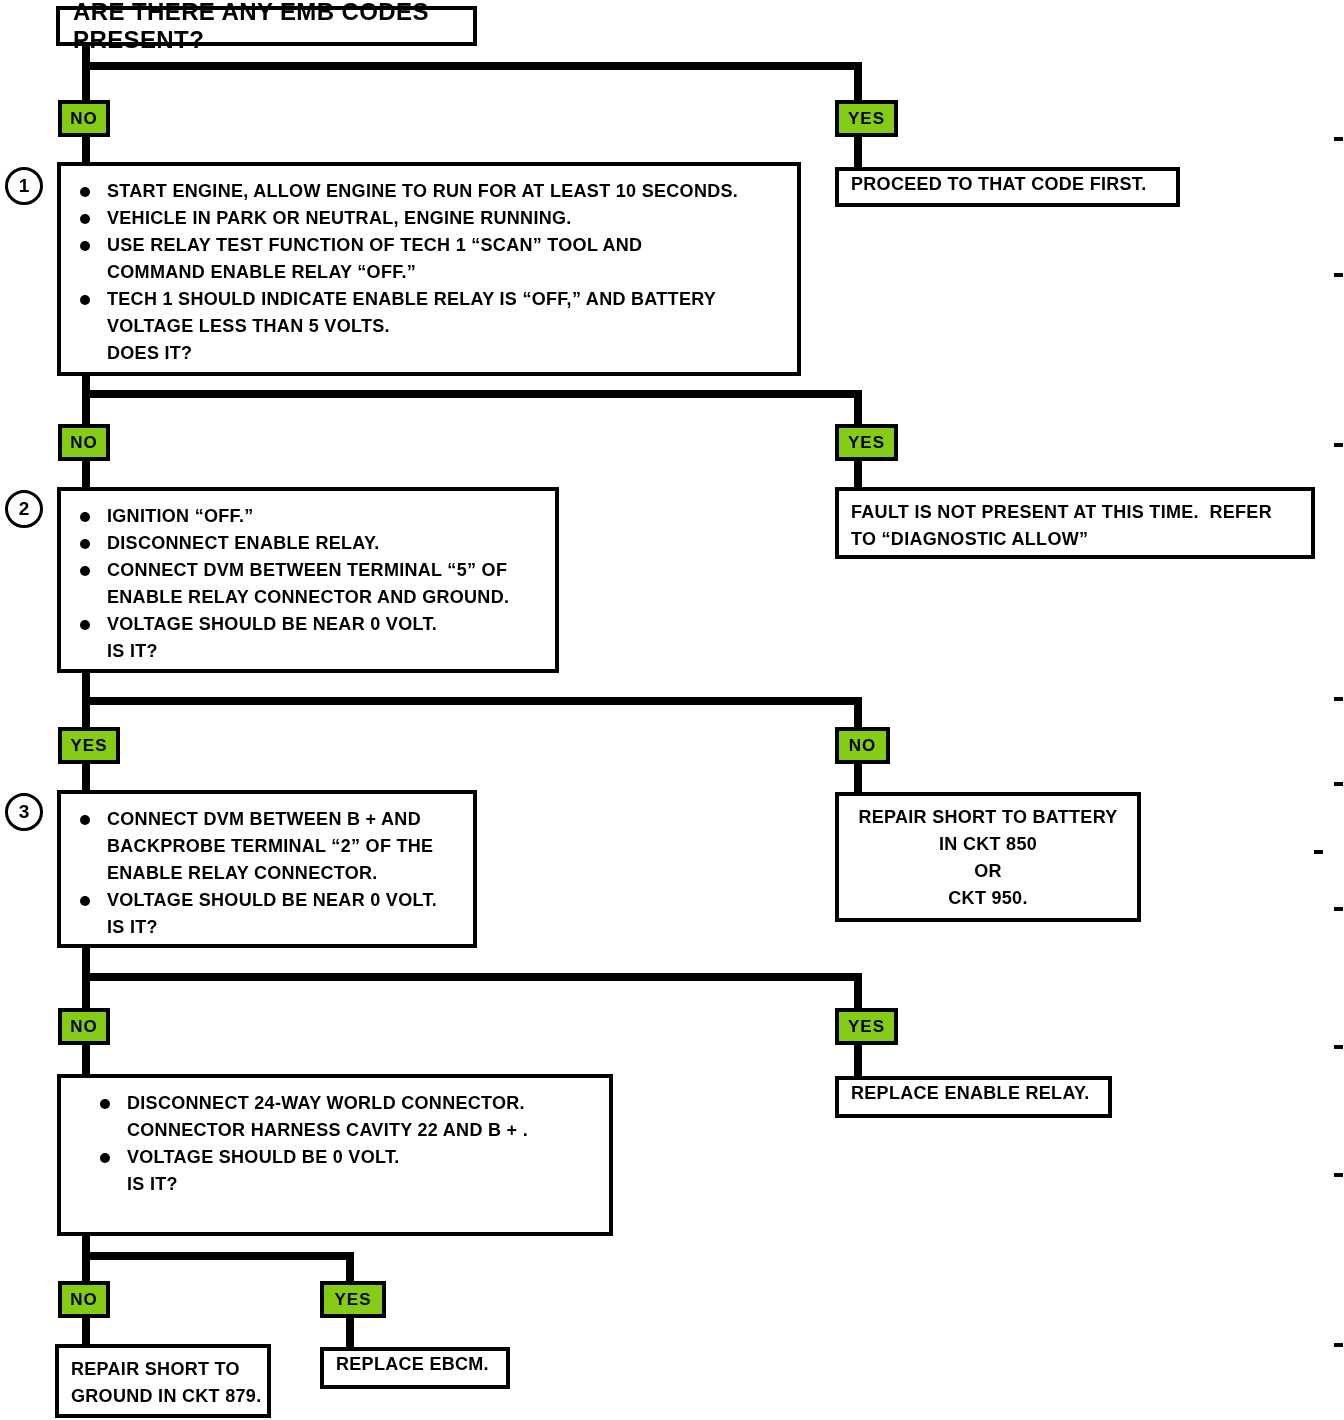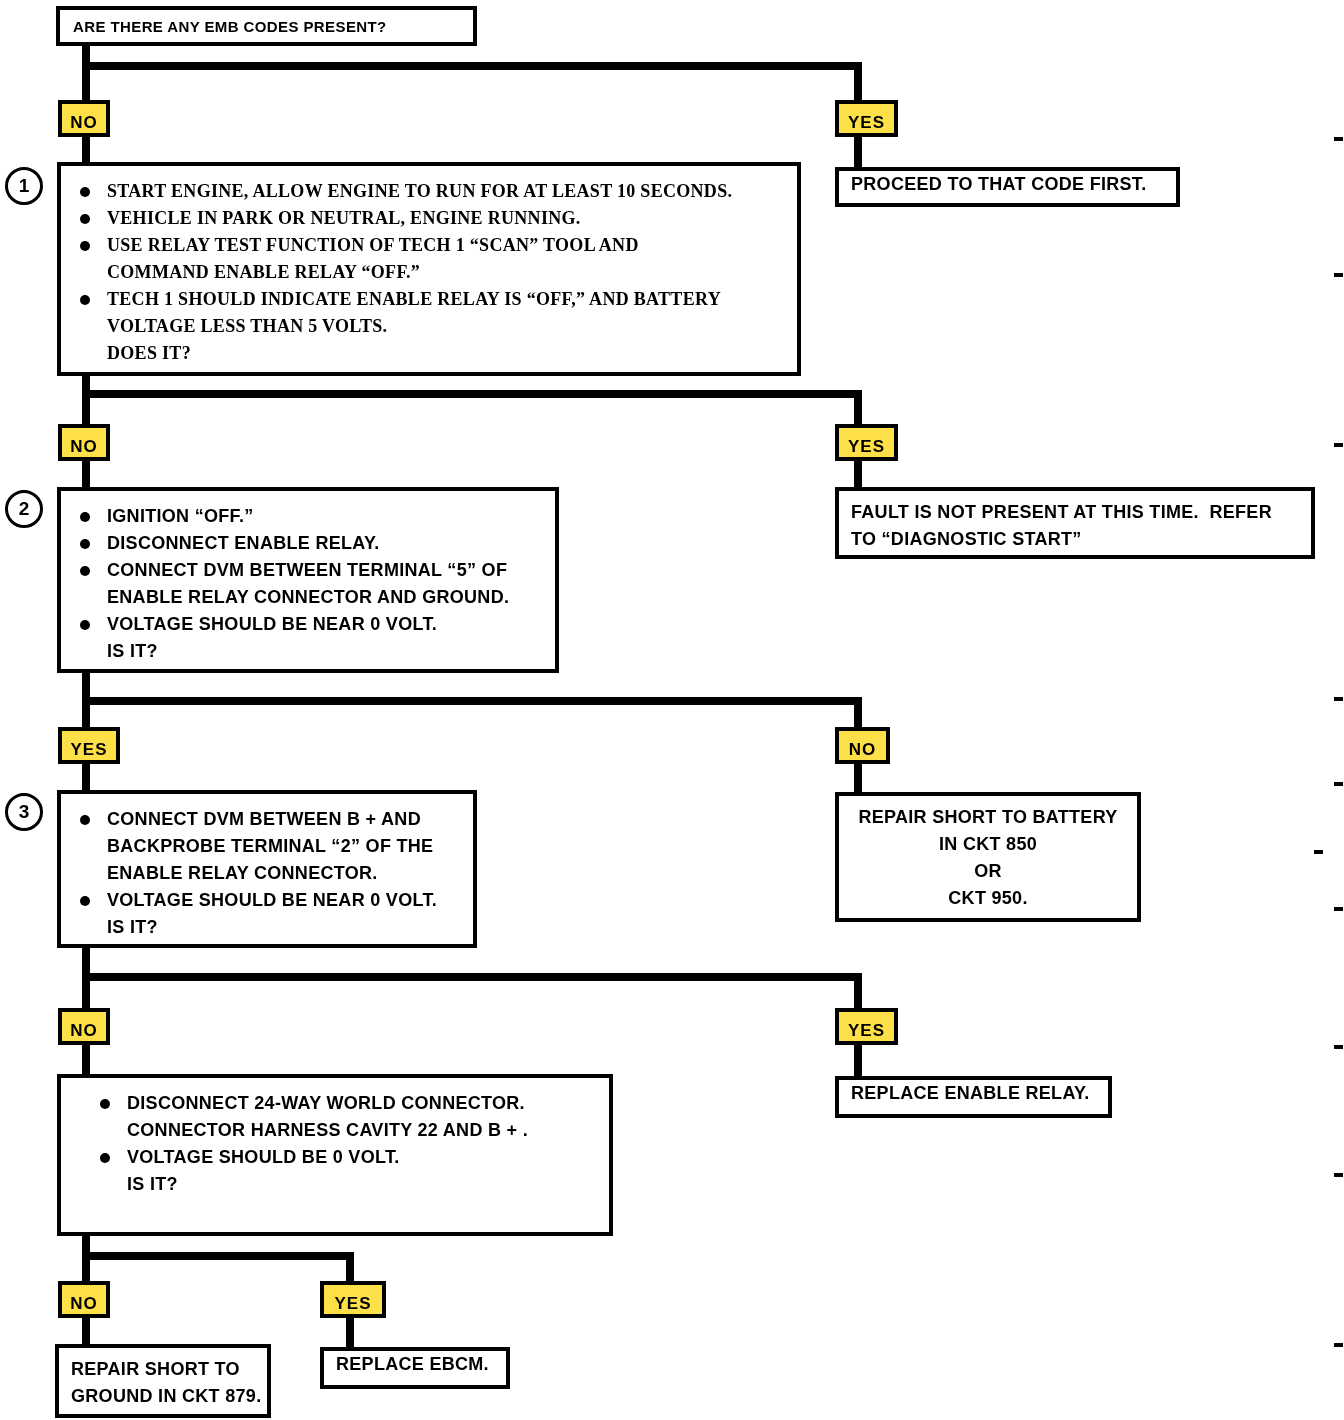--- a/index.html
+++ b/index.html
@@ -25,33 +25,33 @@
   
   .box {
     position: absolute;
     border: 4px solid #000000;
     background: #ffffff;
     box-sizing: border-box;
   }
   .labelbox {
     position: absolute;
     border: 4px solid #000000;
-    background: #fde047;
+    background: #84cc16;
     box-sizing: border-box;
     display: flex;
-    align-items: flex-end;
+    align-items: center;
     justify-content: center;
     font-size: 17px;
     letter-spacing: 1px;
   }
   .titlebox {
     display: flex;
     align-items: center;
     padding-left: 13px;
-    font-size: 15px;
+    font-size: 24px;
     letter-spacing: 0.4px;
   }
   .stepbox {
     padding-top: 12px;
     font-size: 18px;
     letter-spacing: 0.3px;
   }
   .bl {
     position: relative;
     padding-left: 46px;
@@ -123,21 +123,21 @@
     <span>YES</span>
   </div>
 
   <div class="conn" style="left:82px; top:137px; width:8px; height:25px;"></div>
   <div class="conn" style="left:854px; top:137px; width:8px; height:30px;"></div>
 
   <div class="badge" style="left:5px; top:167px;">
     <span>1</span>
   </div>
 
-  <div class="box stepbox" style="left:57px; top:162px; width:744px; height:214px;font-family:Liberation Serif, serif;">
+  <div class="box stepbox" style="left:57px; top:162px; width:744px; height:214px;">
     <div class="bl"><span class="dot"></span><span>START ENGINE, ALLOW ENGINE TO RUN FOR AT LEAST 10 SECONDS.</span></div>
     <div class="bl"><span class="dot"></span><span>VEHICLE IN PARK OR NEUTRAL, ENGINE RUNNING.</span></div>
     <div class="bl"><span class="dot"></span><span>USE RELAY TEST FUNCTION OF TECH 1 “SCAN” TOOL AND</span></div>
     <div class="bl"><span>COMMAND ENABLE RELAY “OFF.”</span></div>
     <div class="bl"><span class="dot"></span><span>TECH 1 SHOULD INDICATE ENABLE RELAY IS “OFF,” AND BATTERY</span></div>
     <div class="bl"><span>VOLTAGE LESS THAN 5 VOLTS.</span></div>
     <div class="bl"><span>DOES IT?</span></div>
   </div>
 
   <div class="box outcome oc-single" style="left:835px; top:167px; width:345px; height:40px;">
@@ -166,21 +166,21 @@
     <div class="bl"><span class="dot"></span><span>IGNITION “OFF.”</span></div>
     <div class="bl"><span class="dot"></span><span>DISCONNECT ENABLE RELAY.</span></div>
     <div class="bl"><span class="dot"></span><span>CONNECT DVM BETWEEN TERMINAL “5” OF</span></div>
     <div class="bl"><span>ENABLE RELAY CONNECTOR AND GROUND.</span></div>
     <div class="bl"><span class="dot"></span><span>VOLTAGE SHOULD BE NEAR 0 VOLT.</span></div>
     <div class="bl"><span>IS IT?</span></div>
   </div>
 
   <div class="box outcome oc-multi" style="left:835px; top:487px; width:480px; height:72px;">
     <div class="ol">FAULT IS NOT PRESENT AT THIS TIME.  REFER</div>
-    <div class="ol">TO “DIAGNOSTIC START”</div>
+    <div class="ol">TO “DIAGNOSTIC ALLOW”</div>
   </div>
 
   <div class="conn" style="left:82px; top:673px; width:8px; height:54px;"></div>
   <div class="conn" style="left:82px; top:697px; width:780px; height:8px;"></div>
   <div class="conn" style="left:854px; top:697px; width:8px; height:30px;"></div>
 
   <div class="labelbox" style="left:58px; top:727px; width:62px; height:37px;">
     <span>YES</span>
   </div>
   <div class="labelbox" style="left:835px; top:727px; width:55px; height:37px;">

